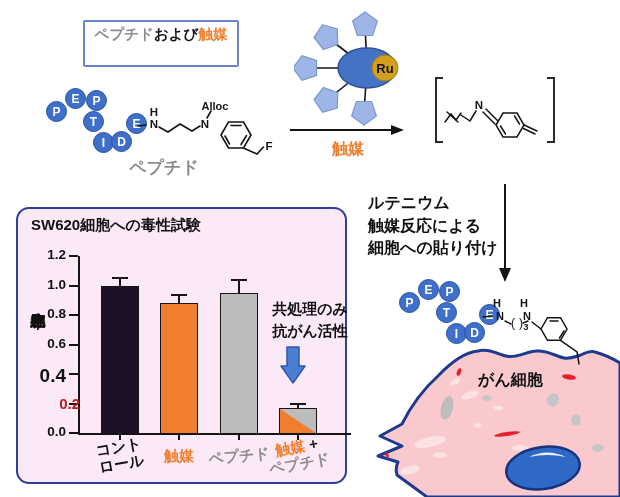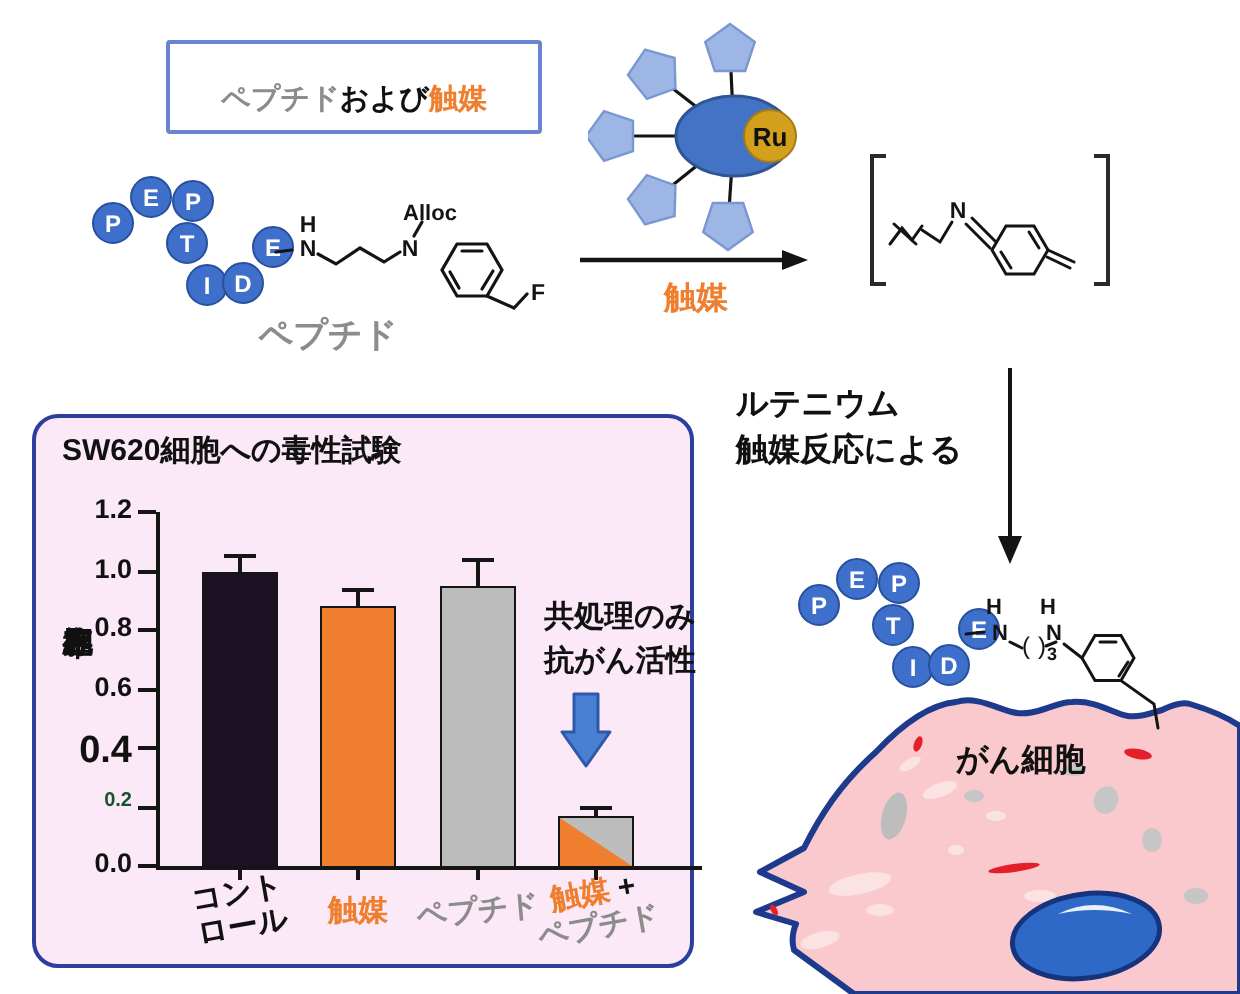--- a/index.html
+++ b/index.html
@@ -1,22 +1,22 @@
 <!DOCTYPE html>
 <html><head>
 <meta charset="utf-8">
 <style>
   html,body{margin:0;padding:0;background:#fff;}
   #stage{position:relative;width:620px;height:497px;background:#ffffff;overflow:hidden;
          font-family:"Liberation Sans","DejaVu Sans",sans-serif;color:#111;}
   .abs{position:absolute;}
   
-  .info-box{position:absolute;left:83px;top:20px;width:188px;height:47px;border:2px solid #6a84cf;
+  .info-box{position:absolute;left:83px;top:20px;width:156px;height:47px;border:2px solid #6a84cf;
             border-radius:2px;background:#fff;text-align:center;font-weight:bold;font-size:14.5px;
-            line-height:21px;padding-top:18px;box-sizing:border-box;}
+            line-height:21px;padding-top:2px;box-sizing:border-box;}
   .t-orange{color:#EF7E2E;} .t-gray{color:#8C8C8C;} .t-black{color:#111;}
   
   .pep-cluster{position:absolute;width:102px;height:66px;}
   .pep{position:absolute;width:21px;height:21px;border-radius:50%;background:#3E6FCA;border:1.5px solid #27519F;
        color:#fff;font-weight:bold;font-size:12px;display:flex;align-items:center;justify-content:center;
        box-sizing:border-box;}
   .p0{left:0px;top:13px}.p1{left:19px;top:0px}.p2{left:40px;top:2px}.p3{left:37px;top:23px}
   .p4{left:47px;top:44px}.p5{left:65px;top:43px}.p6{left:80px;top:25px}
   .mol-label{position:absolute;font-weight:bold;color:#8C8C8C;font-size:17px;text-align:center;}
   .rx-label{position:absolute;font-weight:bold;color:#EF7E2E;font-size:16px;text-align:center;}
@@ -116,37 +116,38 @@
       <path d="M75.5,66 L70.5,58"></path>
       <path d="M94,57 L107,63"></path>
       <path d="M93.5,60.5 L105,66"></path>
     </g>
     <text x="49" y="41" font-size="11.5" font-weight="bold" text-anchor="middle" fill="#141414">N</text>
   </svg>
 
   <div class="proc-text">
     <div>ルテニウム</div>
     <div>触媒反応による</div>
+    <div>細胞への貼り付け</div>
   </div>
 
   <svg class="abs" style="left:497px;top:182px;" width="16" height="102">
     <line x1="8" y1="2" x2="8" y2="88" stroke="#141414" stroke-width="2"></line>
     <polygon points="2,86 14,86 8,100" fill="#141414"></polygon>
   </svg>
 
   <div class="chart-box">
     <div class="chart-title">SW620細胞への毒性試験</div>
     <div class="ylabel">細胞生存率</div>
     <div id="plot">
         <div style="position: absolute; left: 60px; top: 47px; width: 2px; height: 179px; background: rgb(21, 21, 21);"></div>
         <div style="position: absolute; left: 60px; top: 224px; width: 273px; height: 2px; background: rgb(21, 21, 21);"></div>
         <div style="position: absolute; left: 51px; top: 223px; width: 9px; height: 2px; background: rgb(21, 21, 21);"></div>
         <div style="position: absolute; left: 6px; top: 215px; width: 42px; text-align: right; font-size: 13.5px; font-weight: bold; color: rgb(17, 17, 17);">0.0</div>
         <div style="position: absolute; left: 51px; top: 193.5px; width: 9px; height: 2px; background: rgb(21, 21, 21);"></div>
-        <div style="position: absolute; left: 6px; top: 185.5px; width: 42px; text-align: right; font-size: 10px; font-weight: bold; color: #14532d;">0.2</div>
+        <div style="position: absolute; left: 20px; top: 185.5px; width: 42px; text-align: right; font-size: 15px; font-weight: bold; color: #b91c1c;">0.2</div>
         <div style="position: absolute; left: 51px; top: 164px; width: 9px; height: 2px; background: rgb(21, 21, 21);"></div>
         <div style="position: absolute; left: 6px; top: 156px; width: 42px; text-align: right; font-size: 19px; font-weight: bold; color: rgb(17, 17, 17);">0.4</div>
         <div style="position: absolute; left: 51px; top: 134.5px; width: 9px; height: 2px; background: rgb(21, 21, 21);"></div>
         <div style="position: absolute; left: 6px; top: 126.5px; width: 42px; text-align: right; font-size: 13.5px; font-weight: bold; color: rgb(17, 17, 17);">0.6</div>
         <div style="position: absolute; left: 51px; top: 105px; width: 9px; height: 2px; background: rgb(21, 21, 21);"></div>
         <div style="position: absolute; left: 6px; top: 97px; width: 42px; text-align: right; font-size: 13.5px; font-weight: bold; color: rgb(17, 17, 17);">0.8</div>
         <div style="position: absolute; left: 51px; top: 75.5px; width: 9px; height: 2px; background: rgb(21, 21, 21);"></div>
         <div style="position: absolute; left: 6px; top: 67.5px; width: 42px; text-align: right; font-size: 13.5px; font-weight: bold; color: rgb(17, 17, 17);">1.0</div>
         <div style="position: absolute; left: 51px; top: 46px; width: 9px; height: 2px; background: rgb(21, 21, 21);"></div>
         <div style="position: absolute; left: 6px; top: 38px; width: 42px; text-align: right; font-size: 13.5px; font-weight: bold; color: rgb(17, 17, 17);">1.2</div>

